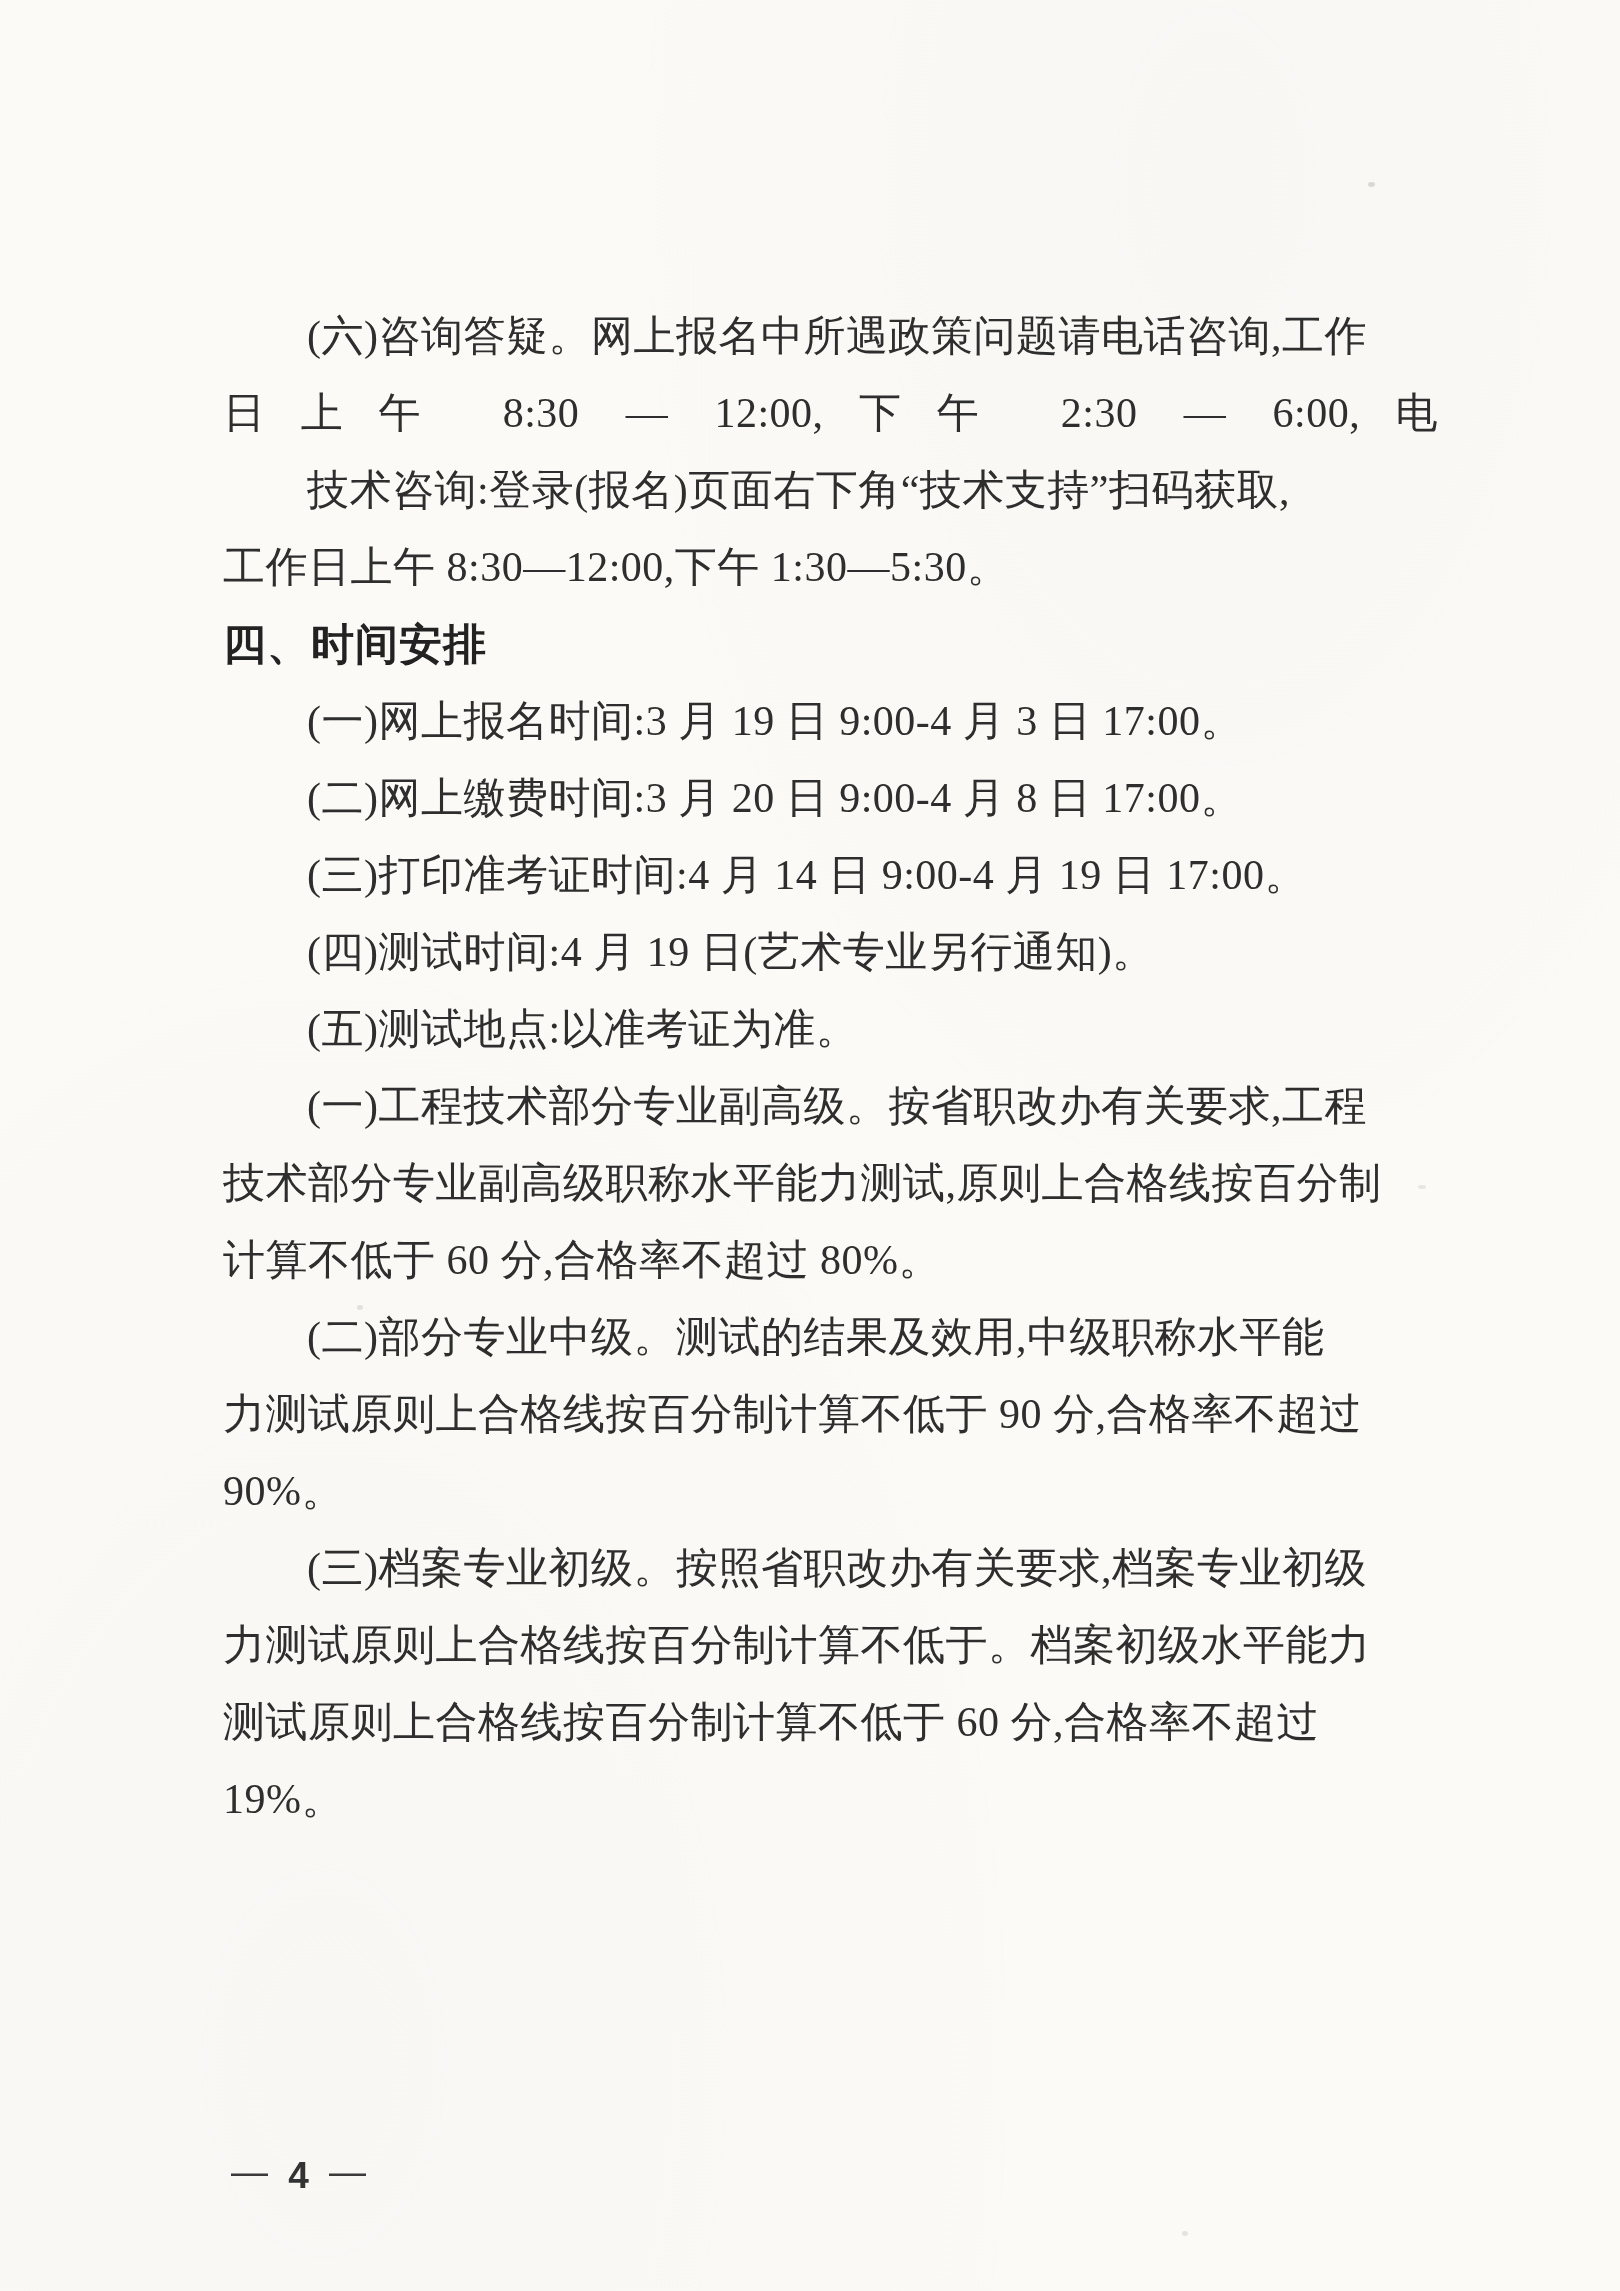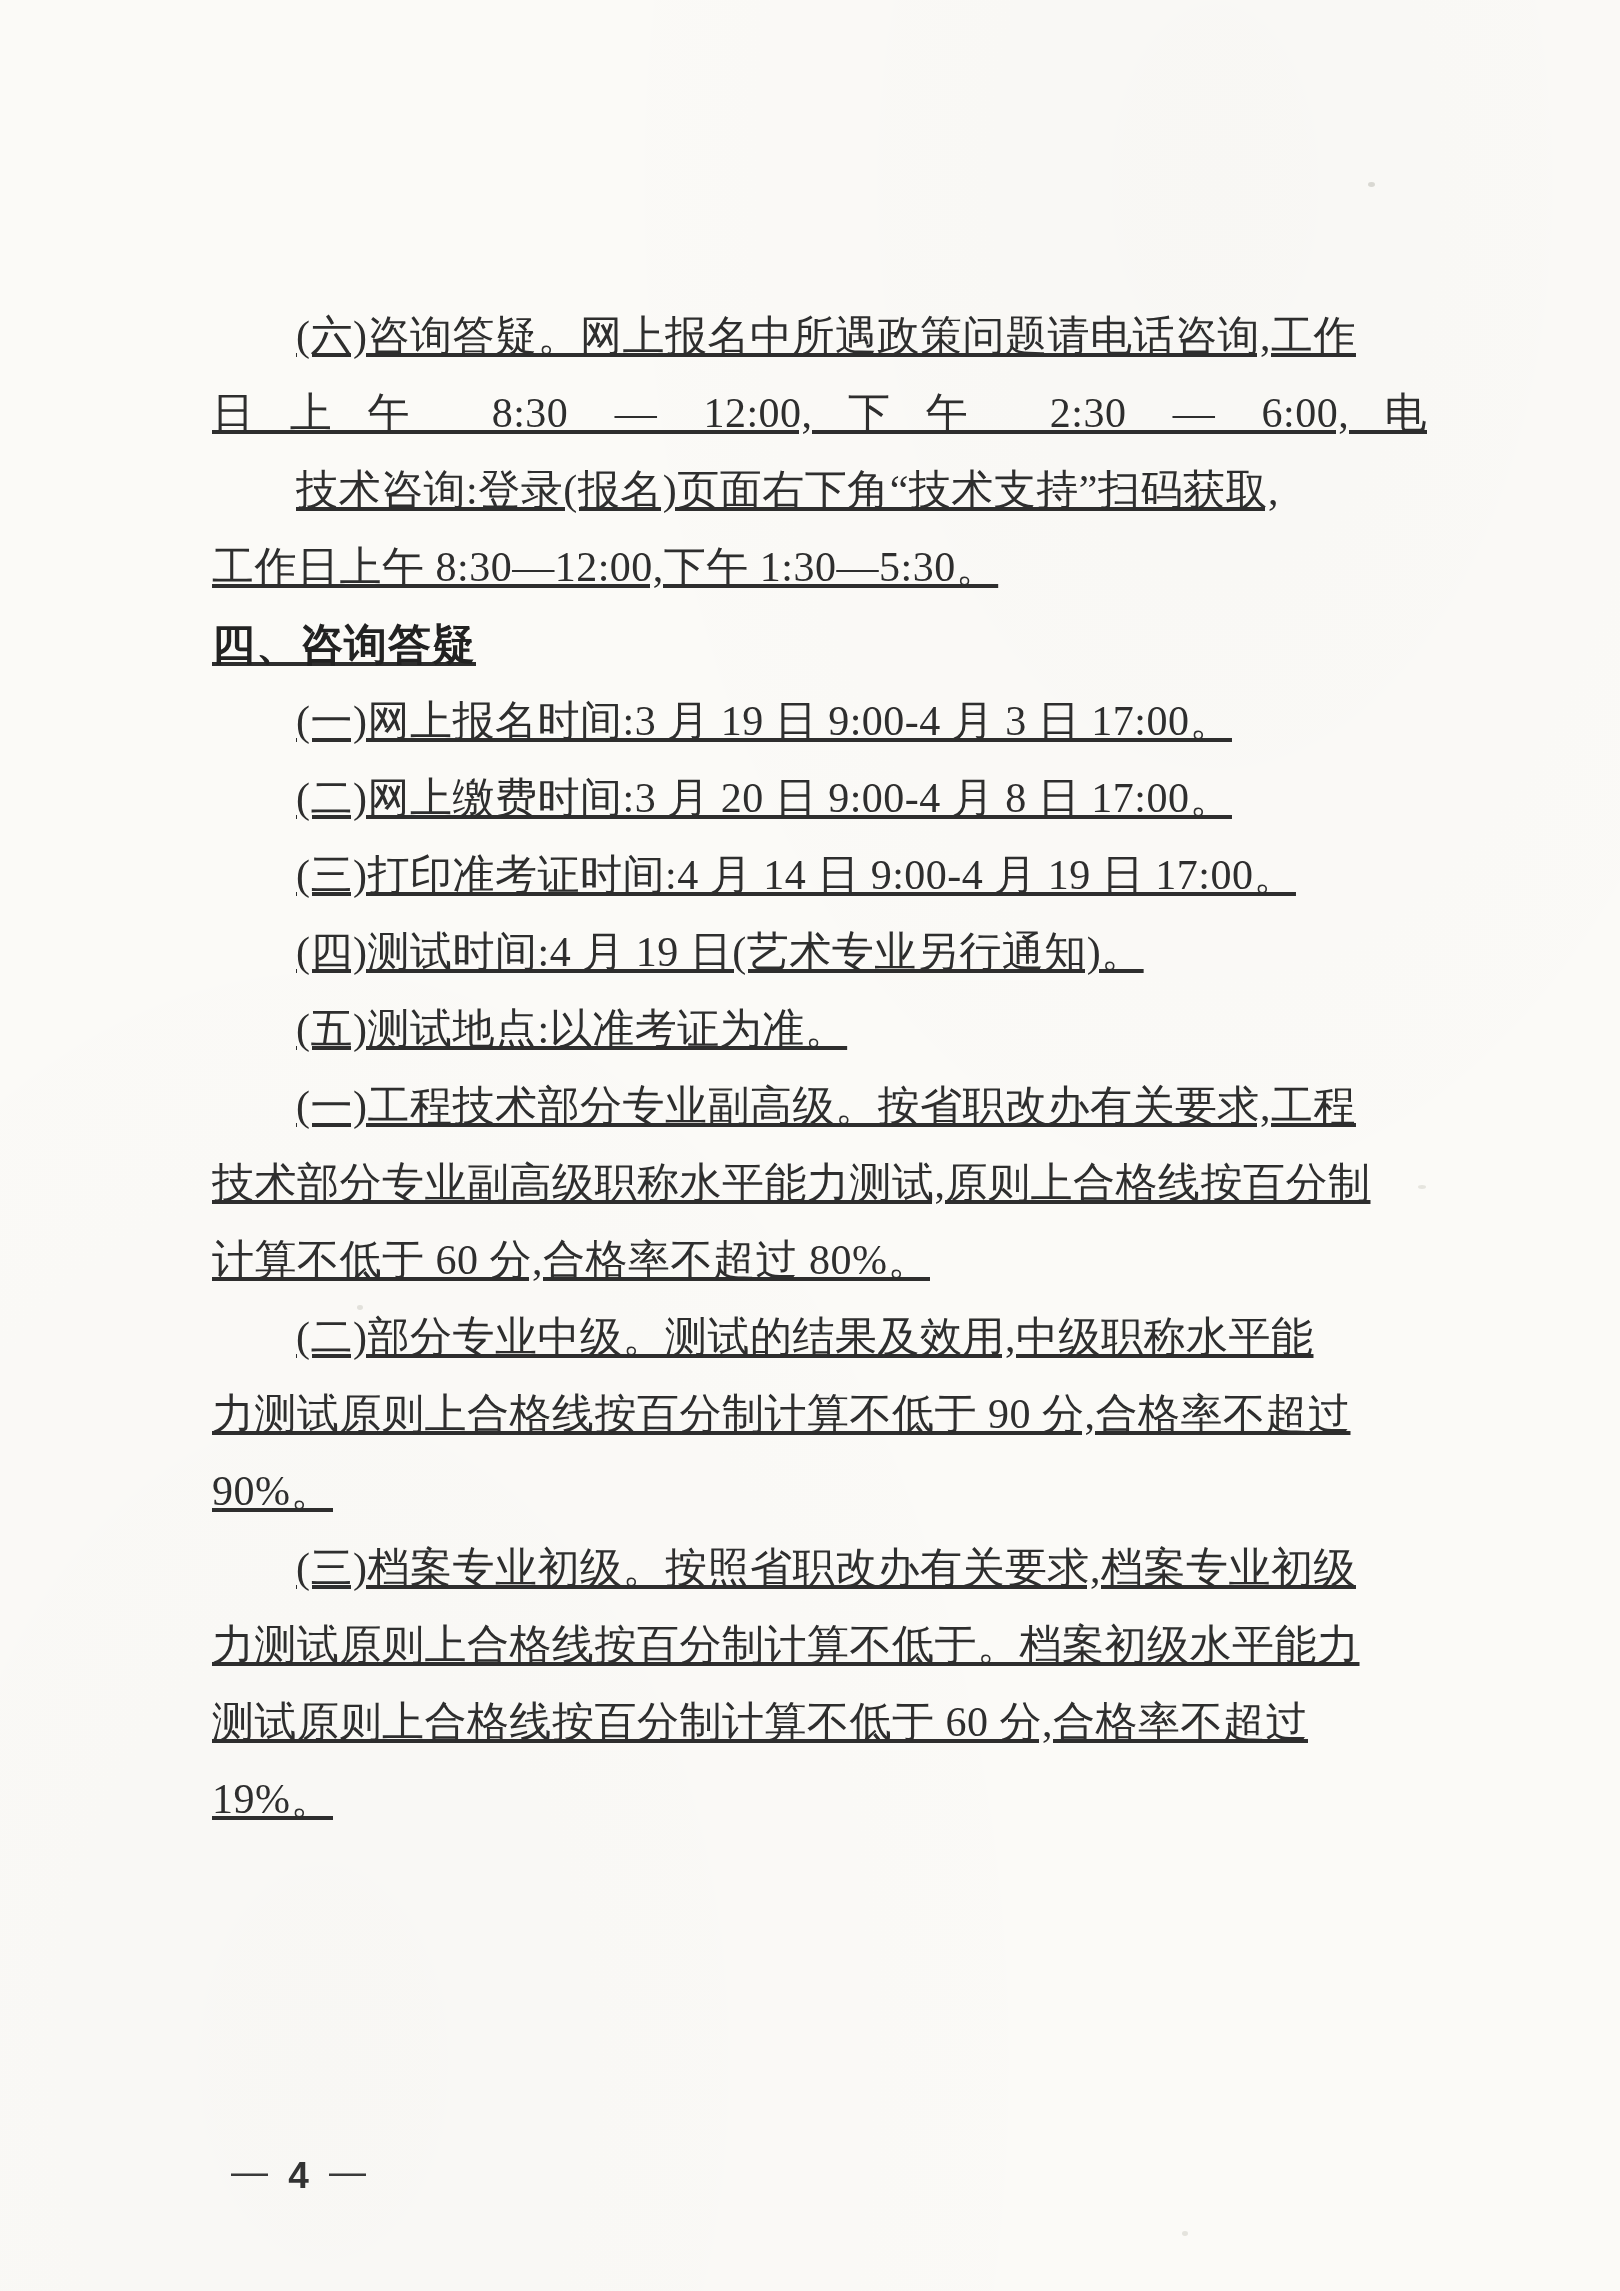--- a/index.html
+++ b/index.html
@@ -10,24 +10,23 @@
     color:#2e2e2e;
   }
   .scan-surface{
     position:absolute;inset:0;
     background:
       radial-gradient(ellipse at 75% 8%, rgba(0,0,0,0.012), transparent 40%),
       radial-gradient(ellipse at 20% 90%, rgba(0,0,0,0.012), transparent 45%),
       #fbfaf7;
   }
   .doc{
-    position:absolute;left:212px;top:298px;width:1215px;
+    position:absolute;left:223px;top:298px;width:1215px;
     font-size:42px;line-height:77px;
     letter-spacing:0.5px;
-    text-decoration:underline;
   }
   .line{white-space:normal;}
   .indent{text-indent:84px;}
   .stretch{text-align:justify;text-align-last:justify;}
   .heading{
     font-family:"Liberation Sans","DejaVu Sans",sans-serif;
     font-weight:700;font-size:43px;color:#222;
     letter-spacing:1px;
   }
   .footer{
@@ -49,21 +48,21 @@
 
 <div class="scan-surface"></div>
 
 <div class="doc">
   <div class="line indent">(六)咨询答疑。网上报名中所遇政策问题请电话咨询,工作</div>
   <div class="line stretch">日上午 8:30 — 12:00,下午 2:30 — 6:00,电</div>
 
   <div class="line indent">技术咨询:登录(报名)页面右下角“技术支持”扫码获取,</div>
   <div class="line">工作日上午 8:30—12:00,下午 1:30—5:30。</div>
 
-  <div class="line heading">四、咨询答疑</div>
+  <div class="line heading">四、时间安排</div>
 
   <div class="line indent">(一)网上报名时间:3 月 19 日 9:00-4 月 3 日 17:00。</div>
   <div class="line indent">(二)网上缴费时间:3 月 20 日 9:00-4 月 8 日 17:00。</div>
   <div class="line indent">(三)打印准考证时间:4 月 14 日 9:00-4 月 19 日 17:00。</div>
   <div class="line indent">(四)测试时间:4 月 19 日(艺术专业另行通知)。</div>
   <div class="line indent">(五)测试地点:以准考证为准。</div>
 
 
   <div class="line indent">(一)工程技术部分专业副高级。按省职改办有关要求,工程</div>
   <div class="line">技术部分专业副高级职称水平能力测试,原则上合格线按百分制</div>

